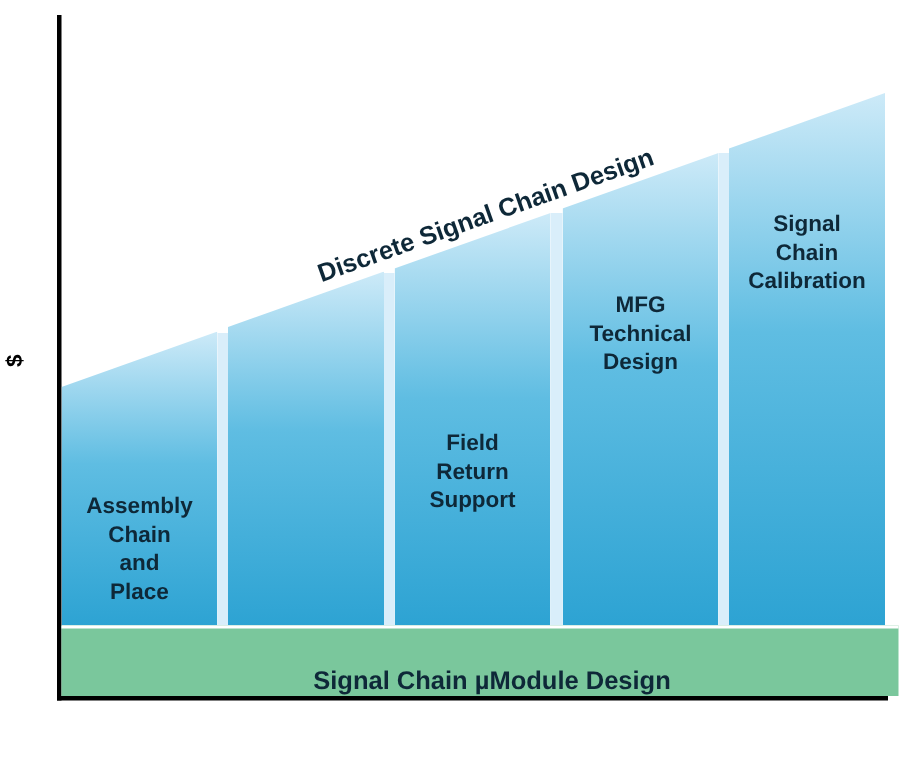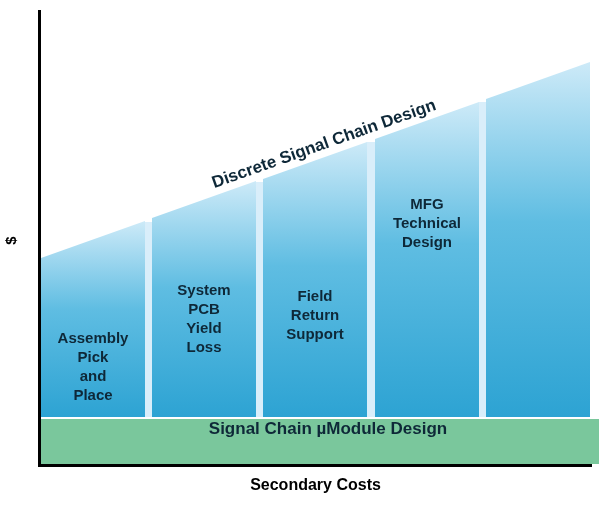--- a/index.html
+++ b/index.html
@@ -98,21 +98,21 @@
     transform: rotate(-19.5deg);
     white-space: nowrap;
   }
   .band {
     position: absolute;
     left: 0px; top: 407px;
     width: 558px; height: 47px;
     background: #7ac79c;
     border-top: 2px solid #ffffff;
     display: flex;
-    align-items: flex-start;
+    align-items: flex-end;
     justify-content: center;
     padding-left: 16px;
   }
   .band span {
     font-size: 17px;
     font-weight: bold;
     color: #0e2838;
   }
 </style>
 </head>
@@ -132,37 +132,35 @@
     <div class="bar b3"></div>
     <div class="bar b4"></div>
     <div class="bar b5"></div>
 
     <div class="gap g1"></div>
     <div class="gap g2"></div>
     <div class="gap g3"></div>
     <div class="gap g4"></div>
 
     <div class="bar-label l1">Assembly
-Pick
+Chain
 and
 Place</div>
-    <div class="bar-label l2">System
-PCB
-Yield
-Loss</div>
     <div class="bar-label l3">Field
 Return
 Support</div>
     <div class="bar-label l4">MFG
 Technical
 Design</div>
+    <div class="bar-label l5">Signal
+Chain
+Calibration</div>
 
     <div class="diag">Discrete Signal Chain Design</div>
 
     <div class="band">
       <span>Signal Chain µModule Design</span>
     </div>
 
   </div>
 
-  <div class="xlabel">Secondary Costs</div>
 
 </div>
 
 </body></html>

